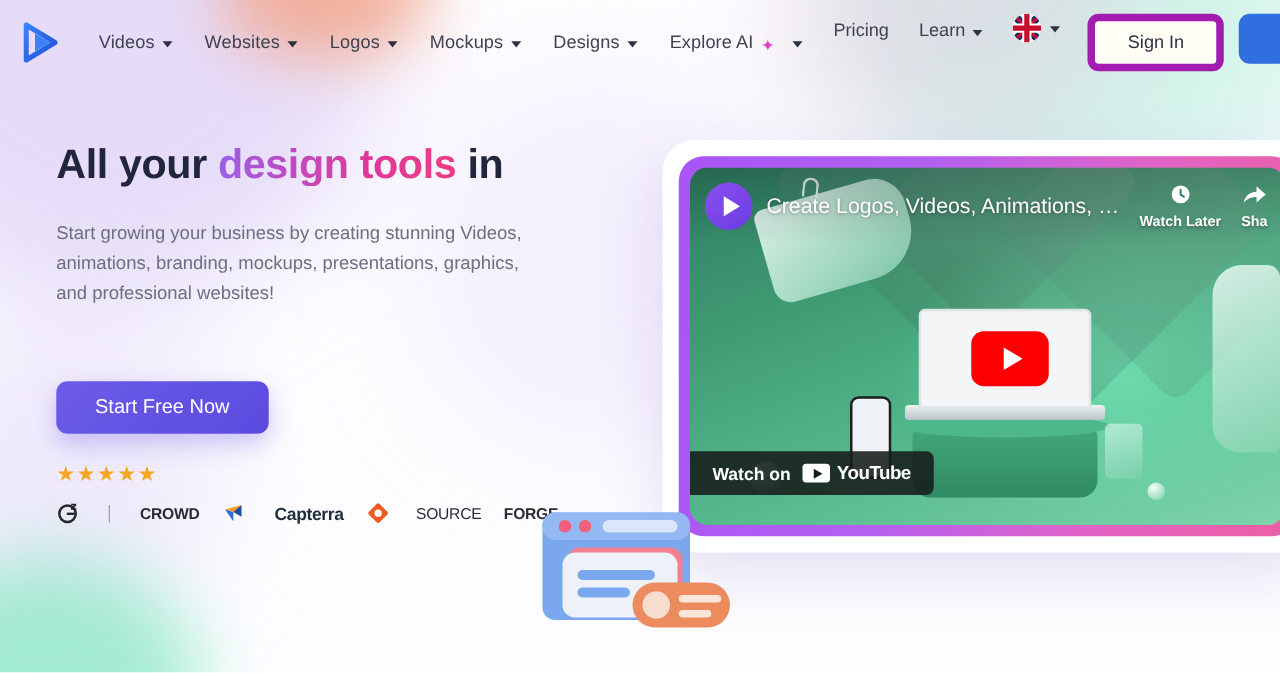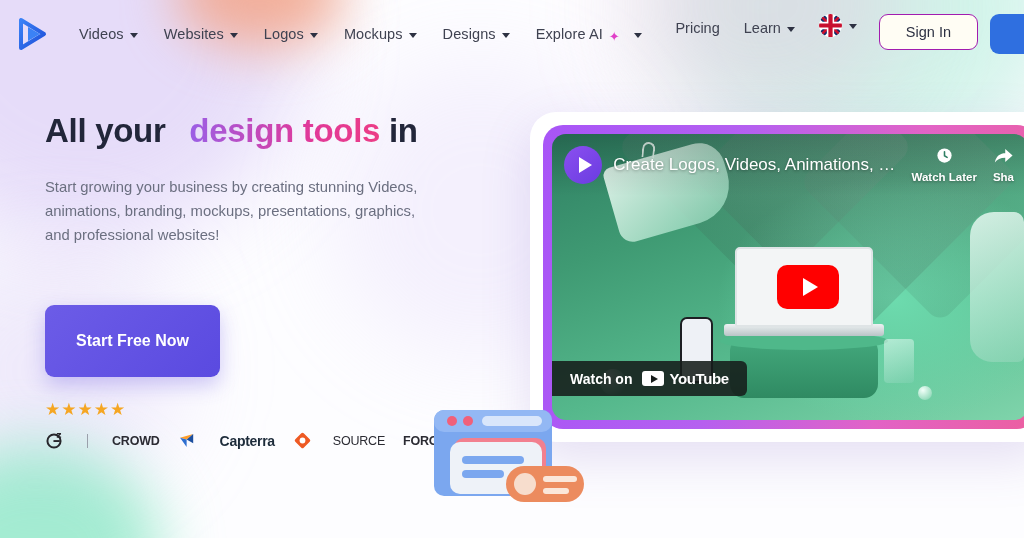--- a/index.html
+++ b/index.html
@@ -98,21 +98,21 @@
     border-radius: 6px; cursor: pointer; white-space: nowrap;
     display: flex; align-items: center; gap: 6px;
   }
 
   .flag-wrap { display: flex; align-items: center; gap: 7px; margin: 0 8px 0 12px; cursor: pointer; }
   .flag { width: 23px; height: 23px; border-radius: 50%; overflow: hidden; display: block; }
 
   .btn-signin {
     margin-left: 14px;
     padding: 9px 26px; font-size: 14.5px; color: #2d3142;
-    background: #fffdf4; border: 1px solid #a21caf; border-radius: 9px;
+    background: #fffdf4; border: 6px solid #a21caf; border-radius: 9px;
     cursor: pointer; white-space: nowrap;
   }
   .btn-cta-blue {
     margin-left: 12px; margin-right: -18px;
     width: 52px; height: 40px;
     background: #2f6fe0; border-radius: 9px; border: none;
     cursor: pointer;
   }
 
   
@@ -120,32 +120,32 @@
     position: absolute; left: 45px; top: 110px; width: 430px; z-index: 10;
   }
 
   .hero-title {
     font-size: 33px; line-height: 1.27; font-weight: 700;
     color: #22263a; letter-spacing: -0.3px;
   }
   .grad-text {
     background: linear-gradient(90deg, #9b5fe6 0%, #e0399a 62%, #ec3d86 100%);
     -webkit-background-clip: text; background-clip: text;
-    -webkit-text-fill-color: transparent; color: transparent; margin-left: 15px;
+    -webkit-text-fill-color: transparent; color: transparent;
   }
 
   .hero-sub {
     margin-top: 24px; font-size: 14.8px; line-height: 1.62;
     color: #6b6f80; max-width: 392px;
   }
 
   .btn-start {
     margin-top: 57px;
-    display: inline-block; padding: 27px 31px;
-    font-size: 16px; font-weight: 700; color: #fff;
+    display: inline-block; padding: 12px 31px;
+    font-size: 16px; font-weight: 400; color: #fff;
     background: linear-gradient(135deg, #6c5ce7 0%, #5a4ae0 100%);
     border: none; border-radius: 9px; cursor: pointer;
     box-shadow: 0 8px 20px rgba(98,80,225,0.30);
     font-family: "Liberation Sans", sans-serif;
   }
 
   .stars { margin-top: 22px; display: flex; gap: 3px; font-size: 17px; color: #f5a623; letter-spacing: 1px; }
 
   .review-logos { margin-top: 12px; display: flex; align-items: center; gap: 19px; }
   .rl { display: flex; align-items: center; gap: 22px; }

